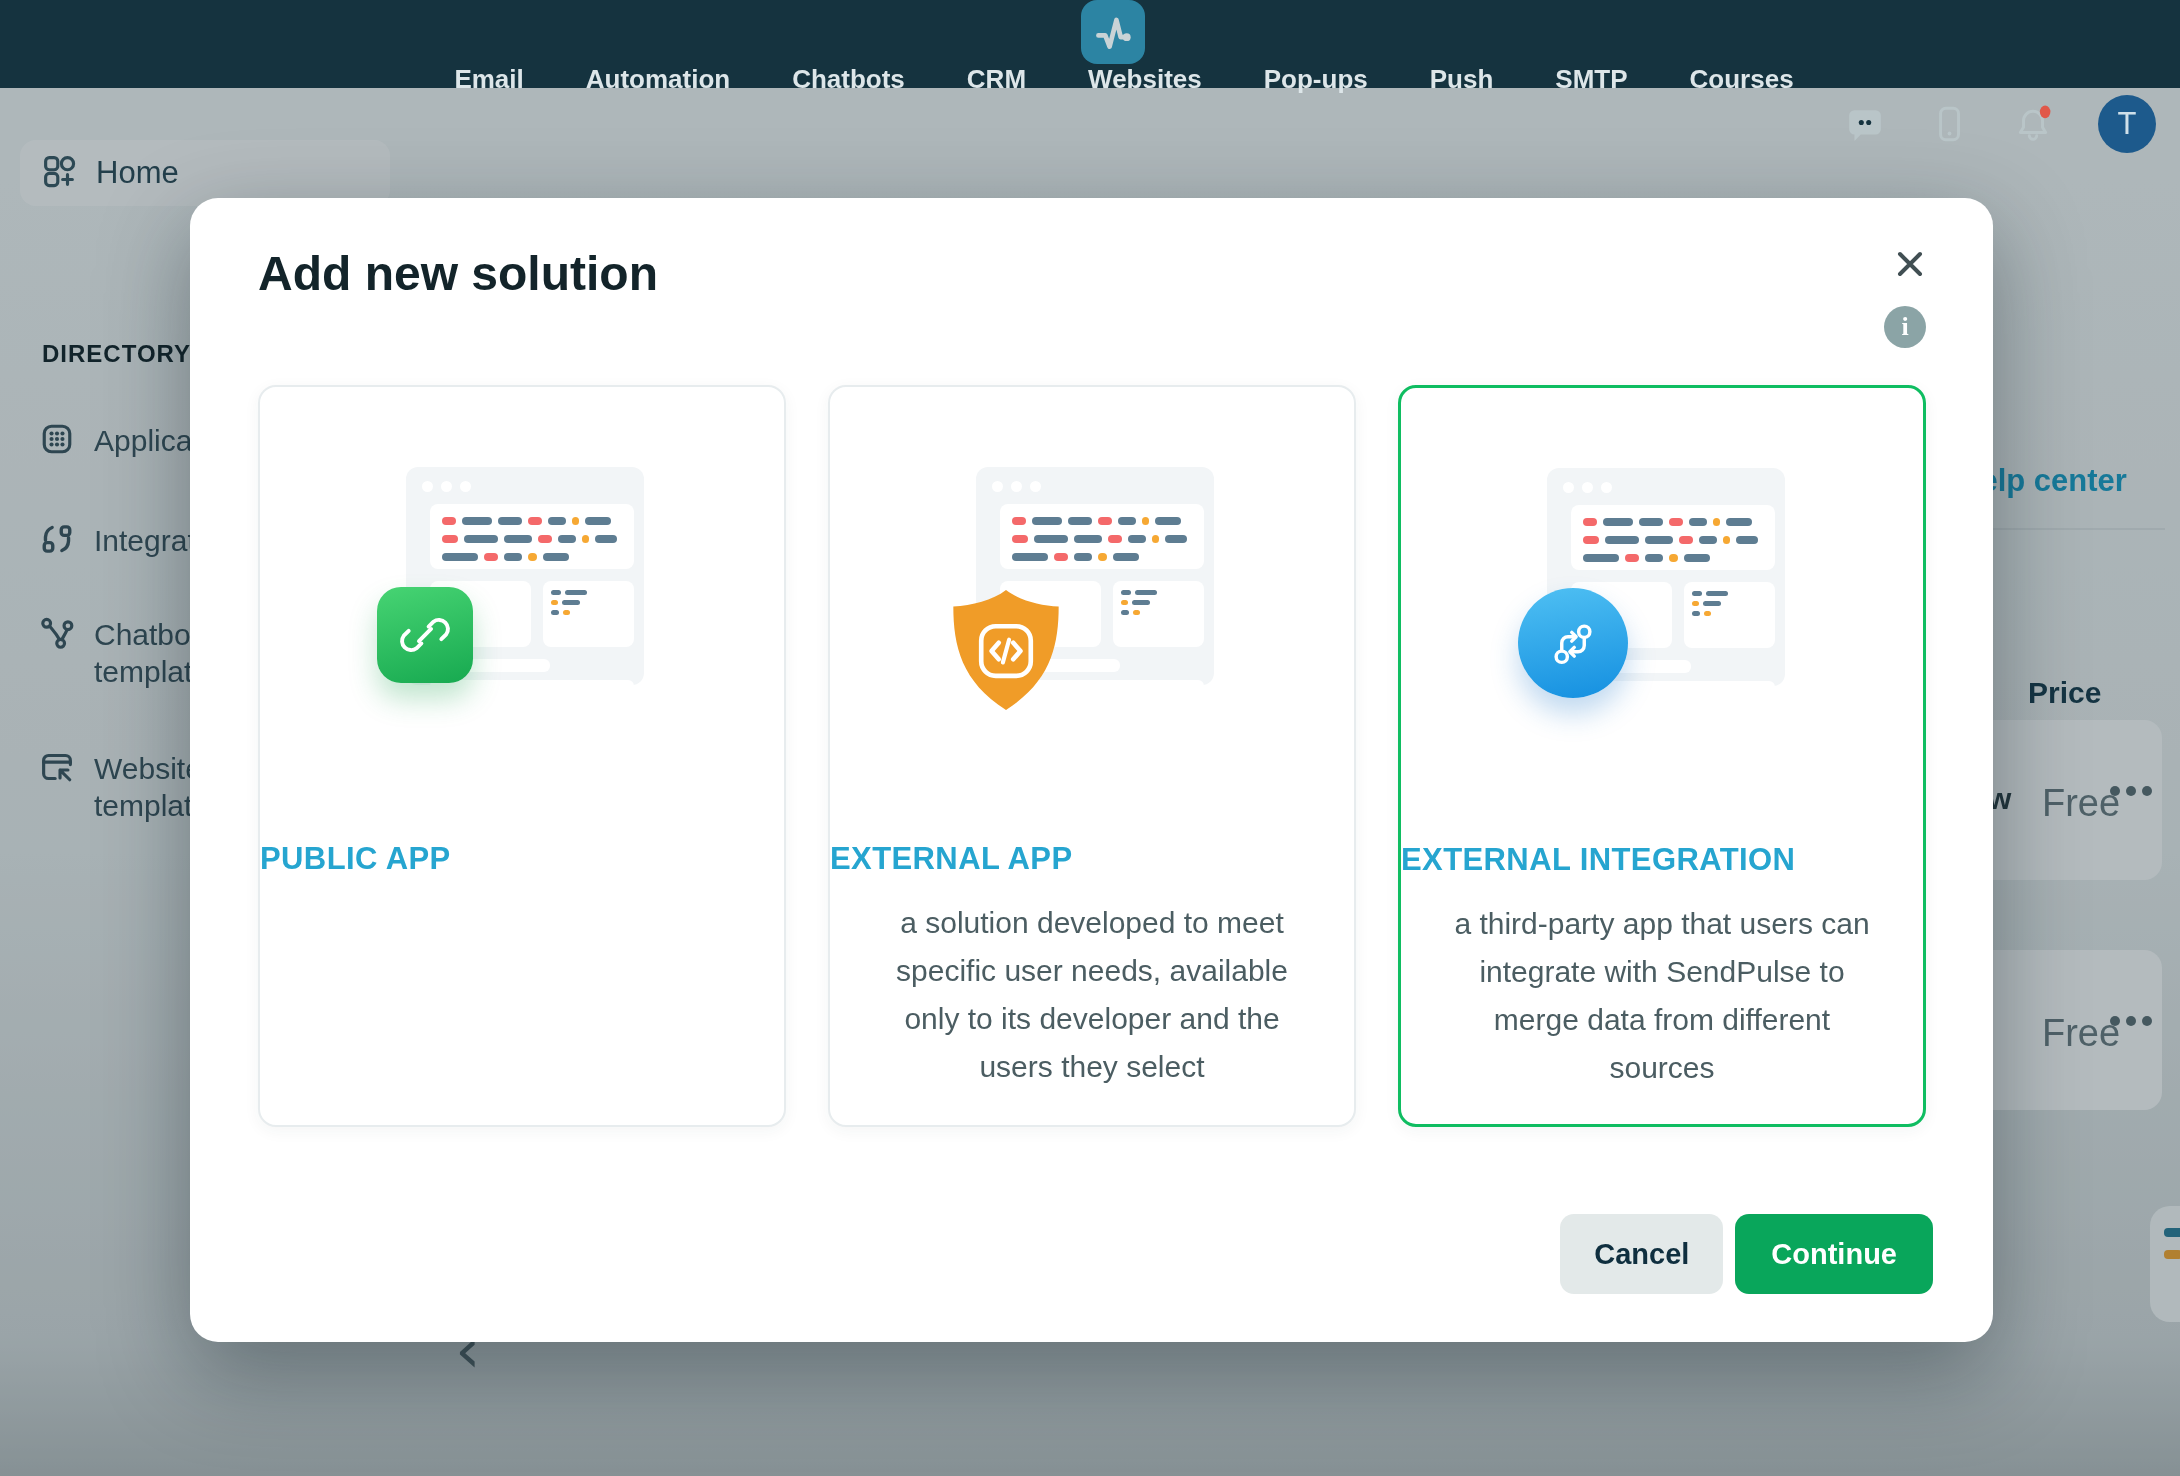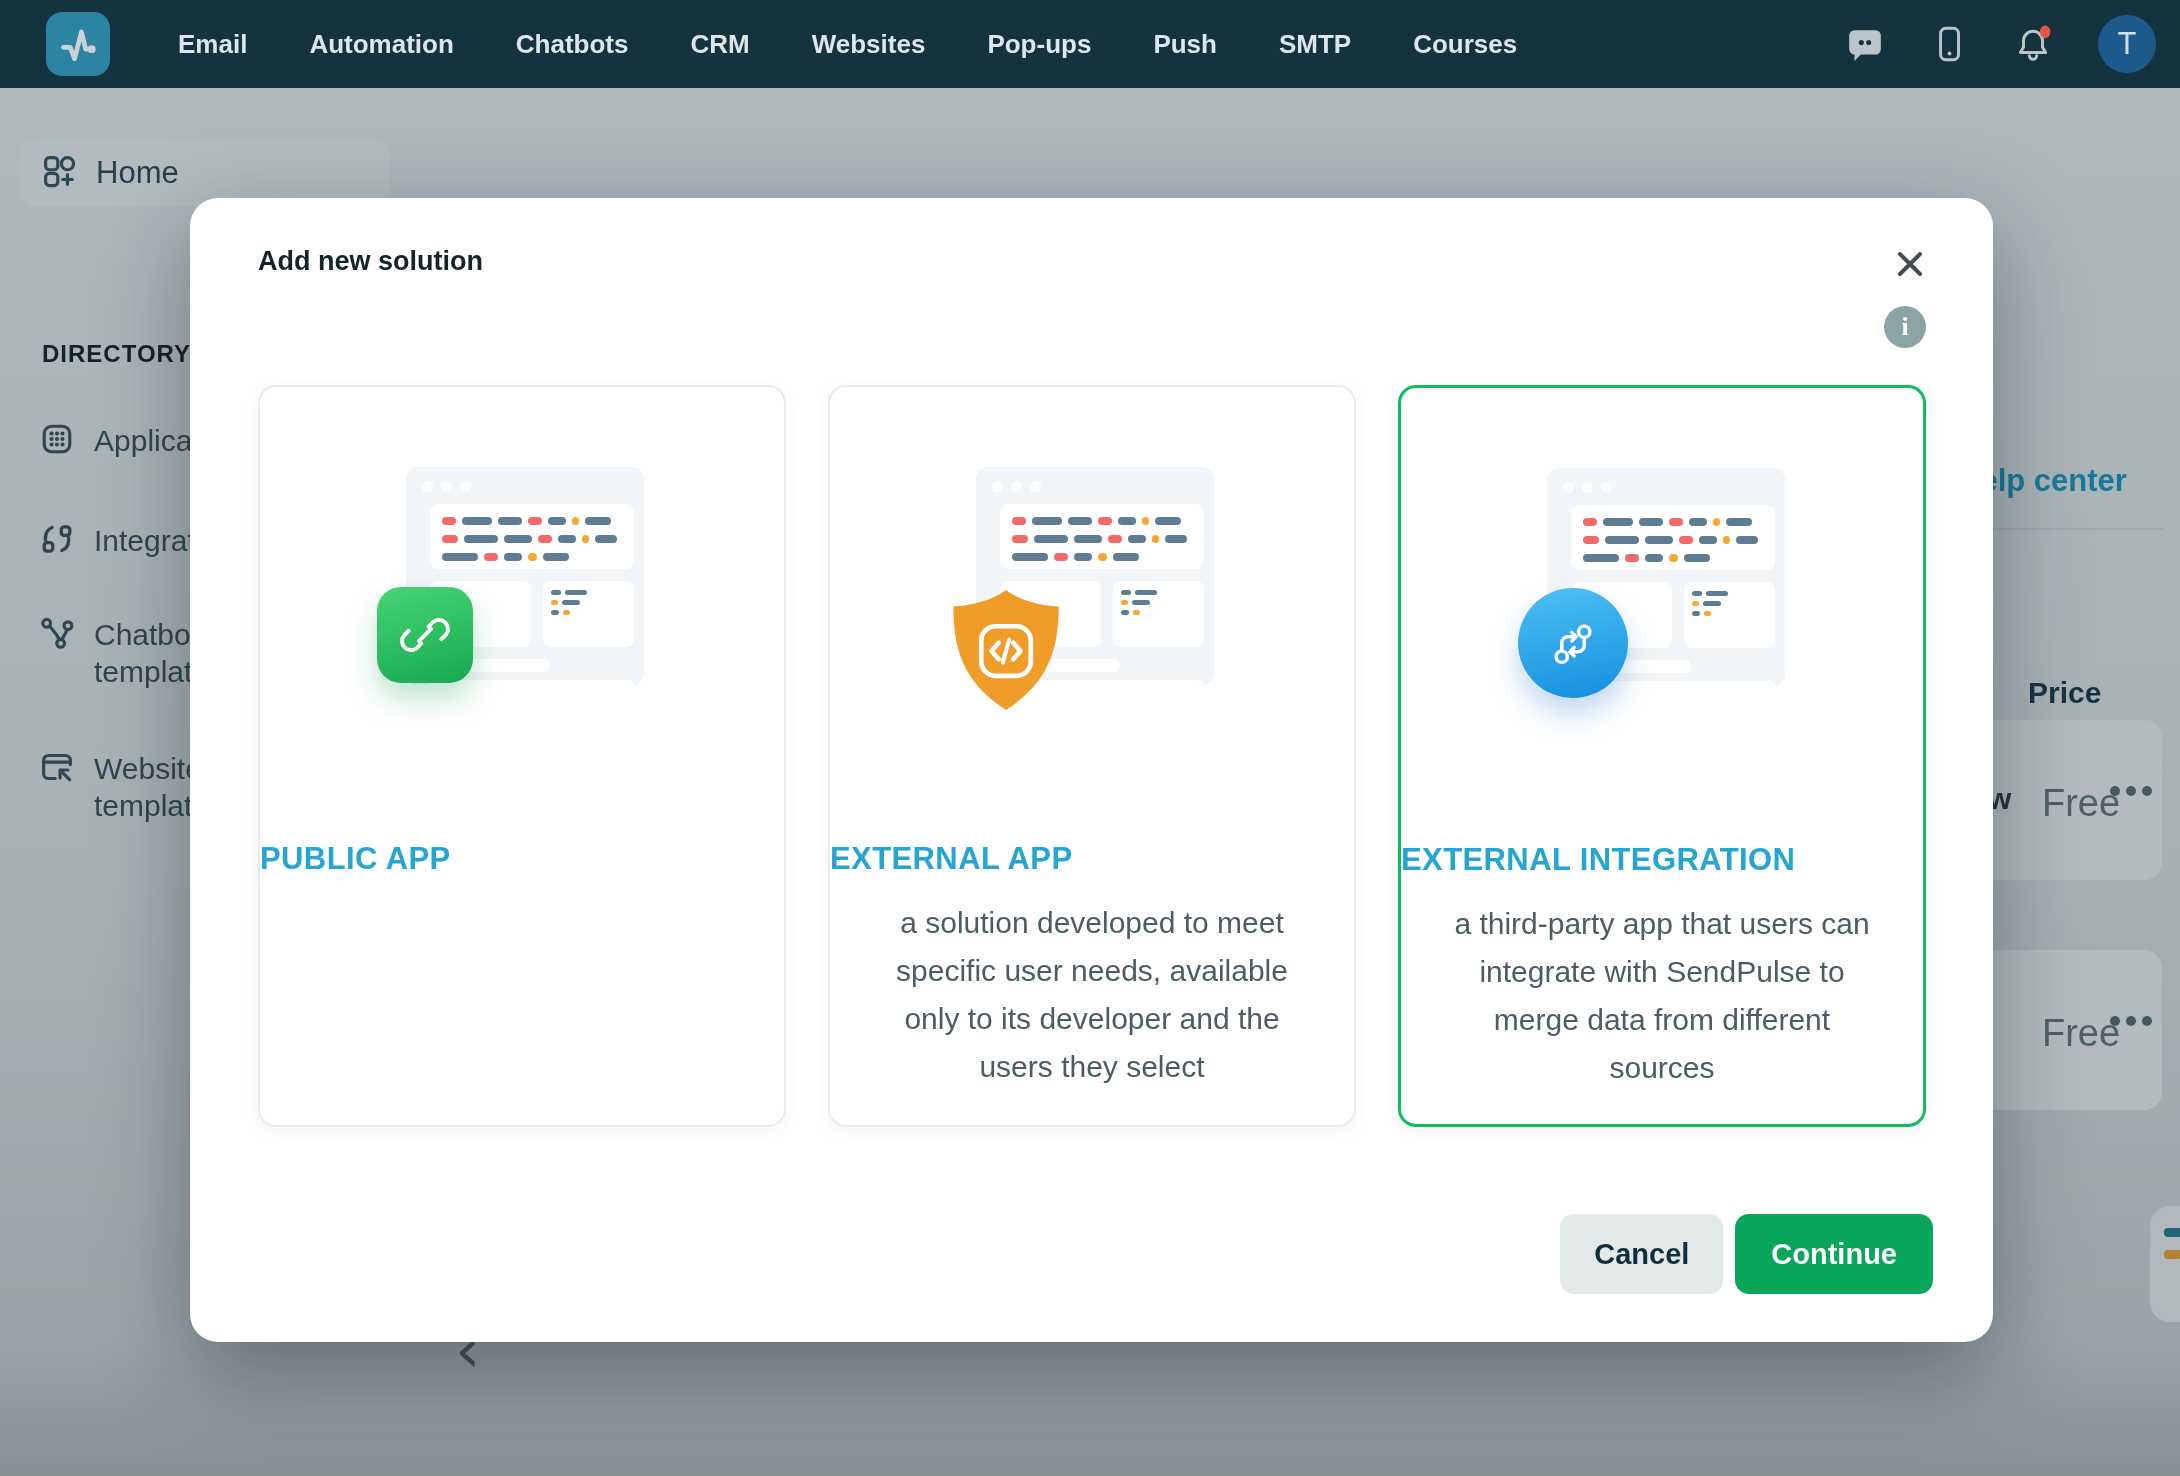--- a/index.html
+++ b/index.html
@@ -5,21 +5,21 @@
   * { box-sizing: border-box; margin: 0; padding: 0; }
   html,body { width:2180px; height:1476px; }
   body {
     position: relative; overflow: hidden;
     font-family: "Liberation Sans", sans-serif;
     background:#eef1f2;
   }
 
   
   .navbar { position:absolute; left:0; top:0; width:2180px; height:88px;
-    background:#15333f; display:flex; align-items:center; z-index:50; }
+    background:#15333f; display:flex; align-items:center; z-index:50;flex-direction:column; }
   .logo { width:64px; height:64px; margin-left:46px; flex:0 0 auto;
     background:#2c84a3; border-radius:16px; display:flex; align-items:center; justify-content:center; cursor:pointer; }
   .nav-items { display:flex; gap:62px; margin-left:68px; }
   .nav-item { color:#dde6e9; font-size:26px; font-weight:bold; cursor:pointer; white-space:nowrap; }
   .nav-right { margin-left:auto; display:flex; align-items:center; gap:46px; margin-right:24px; }
   .nav-icon { width:38px; height:38px; position:relative; cursor:pointer; }
   .avatar { width:58px; height:58px; border-radius:50%; background:#1d5a8c; color:#cfe0ea;
     display:flex; align-items:center; justify-content:center; font-size:31px; cursor:pointer; }
 
   
@@ -47,21 +47,21 @@
   .partial-card i { position:absolute; left:14px; width:26px; height:9px; border-radius:4px; background:#2b7f9b; }
 
   
   .dim { position:absolute; left:0; top:88px; width:2180px; height:1388px;
     background:rgba(16,38,47,0.30); z-index:10; }
 
   
   .modal { position:absolute; left:190px; top:198px; width:1803px; height:1144px;
     background:#fff; border-radius:28px; z-index:20;
     box-shadow:0 30px 90px rgba(8,24,32,0.38); }
-  .modal-title { position:absolute; left:68px; top:48px; font-size:27px; font-weight:bold; color:#13242a; }
+  .modal-title { position:absolute; left:68px; top:48px; font-size:48px; font-weight:bold; color:#13242a; }
   .modal-close { position:absolute; left:1698px; top:44px; width:44px; height:44px; cursor:pointer;
     display:flex; align-items:center; justify-content:center; }
   .modal-info { position:absolute; left:1694px; top:108px; width:42px; height:42px; border-radius:50%;
     background:#8ba4a6; color:#ffffff; font-weight:bold; font-size:26px;
     display:flex; align-items:center; justify-content:center; cursor:pointer;
     font-family:"Liberation Serif", serif; }
 
   .cards-row { position:absolute; left:68px; top:187px; display:flex; gap:42px; }
   .card { width:528px; height:742px; background:#fff; border:2px solid #e7ecee; border-radius:18px;
     cursor:pointer; position:relative; box-shadow:0 4px 16px rgba(30,50,60,0.05); }

